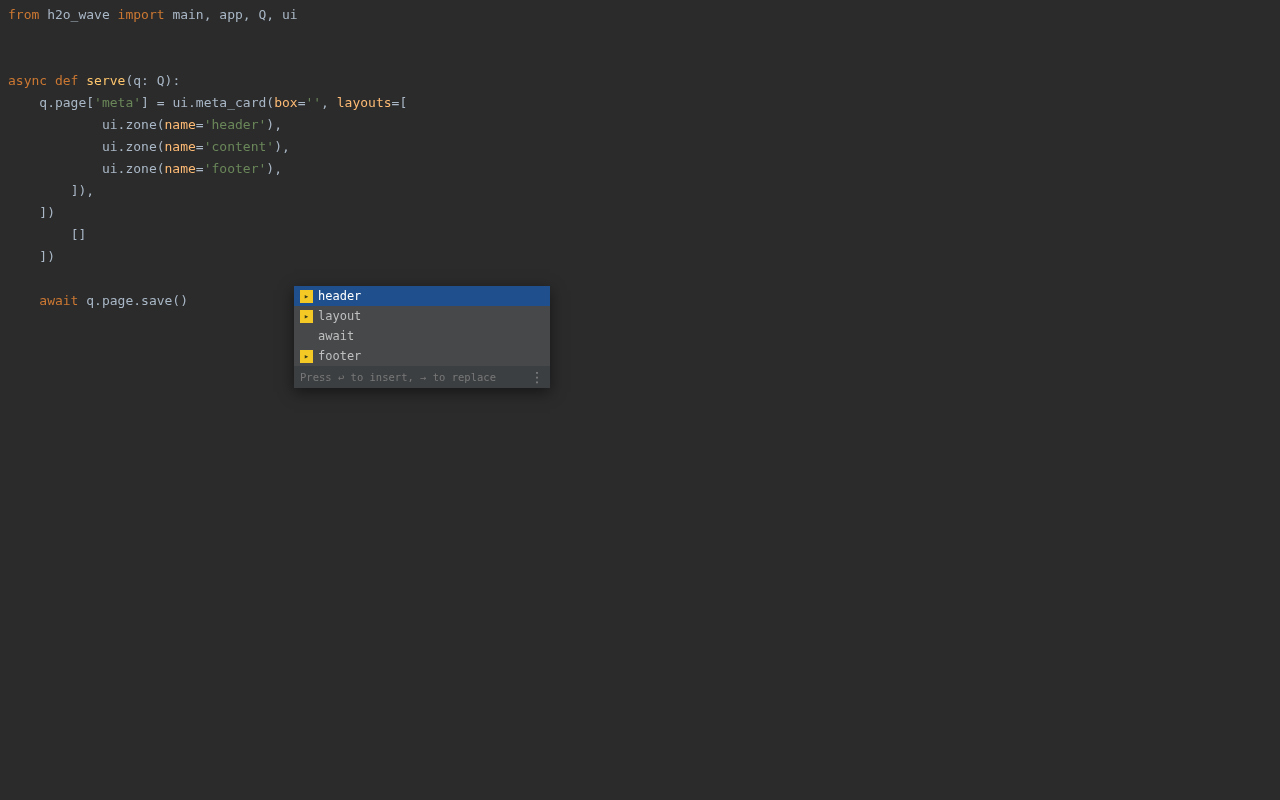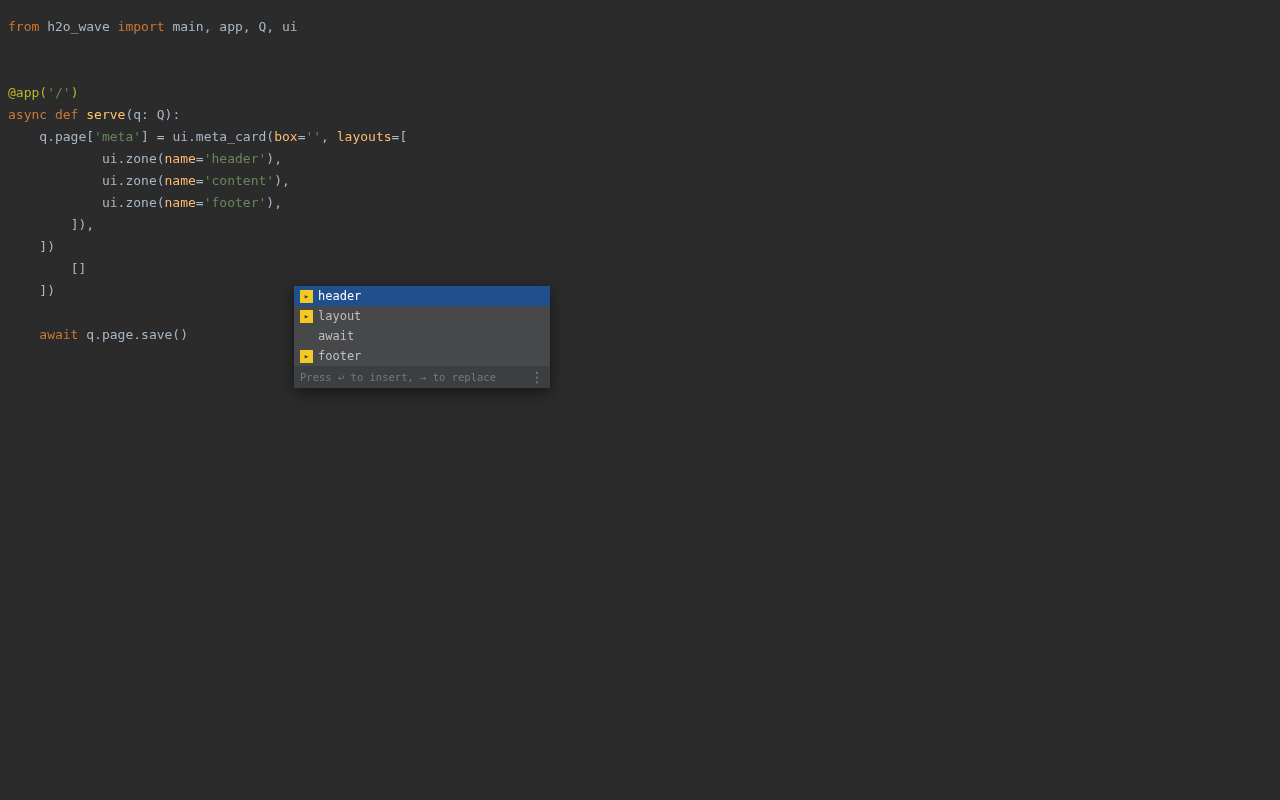--- a/index.html
+++ b/index.html
@@ -9,21 +9,21 @@
     font-size: 13px;
     line-height: 22px;
     color: #a9b7c6;
     width: 1280px;
     height: 800px;
     overflow: hidden;
     position: relative;
   }
   .editor {
     position: relative;
-    padding-top: 16px;
+    padding-top: 4px;
   }
   .line {
     white-space: pre;
     padding-left: 8px;
     height: 22px;
   }
   .line.current {
     background: #323232;
   }
   .kw-orange { color: #cc7832; }
@@ -102,21 +102,20 @@
 </head>
 <body>
 
 <div class="editor">
 
   <div class="line"><span class="kw-orange">from</span><span> h2o_wave </span><span class="kw-orange">import</span><span> main, app, Q, ui</span></div>
 
   <div class="line"></div>
   <div class="line"></div>
 
-  <div class="line"><span class="decor-yellow">@</span><span class="decor-yellow">app</span><span class="decor-yellow">(</span><span class="str-green">'/'</span><span class="decor-yellow">)</span></div>
 
   <div class="line"><span class="kw-orange">async </span><span class="kw-orange">def </span><span class="func-yellow">serve</span><span>(</span><span>q</span><span>: Q</span><span>):</span></div>
 
   <div class="line"><span>    </span><span>q.page[</span><span class="str-green">'meta'</span><span>] = ui.meta_card(</span><span class="param-brown">box</span><span>=</span><span class="str-green">''</span><span>, </span><span class="param-brown">layouts</span><span>=[</span></div>
 
 
   <div class="line"><span>            </span><span>ui.zone(</span><span class="param-brown">name</span><span>=</span><span class="str-green">'header'</span><span>),</span></div>
 
   <div class="line"><span>            </span><span>ui.zone(</span><span class="param-brown">name</span><span>=</span><span class="str-green">'content'</span><span>),</span></div>
 

